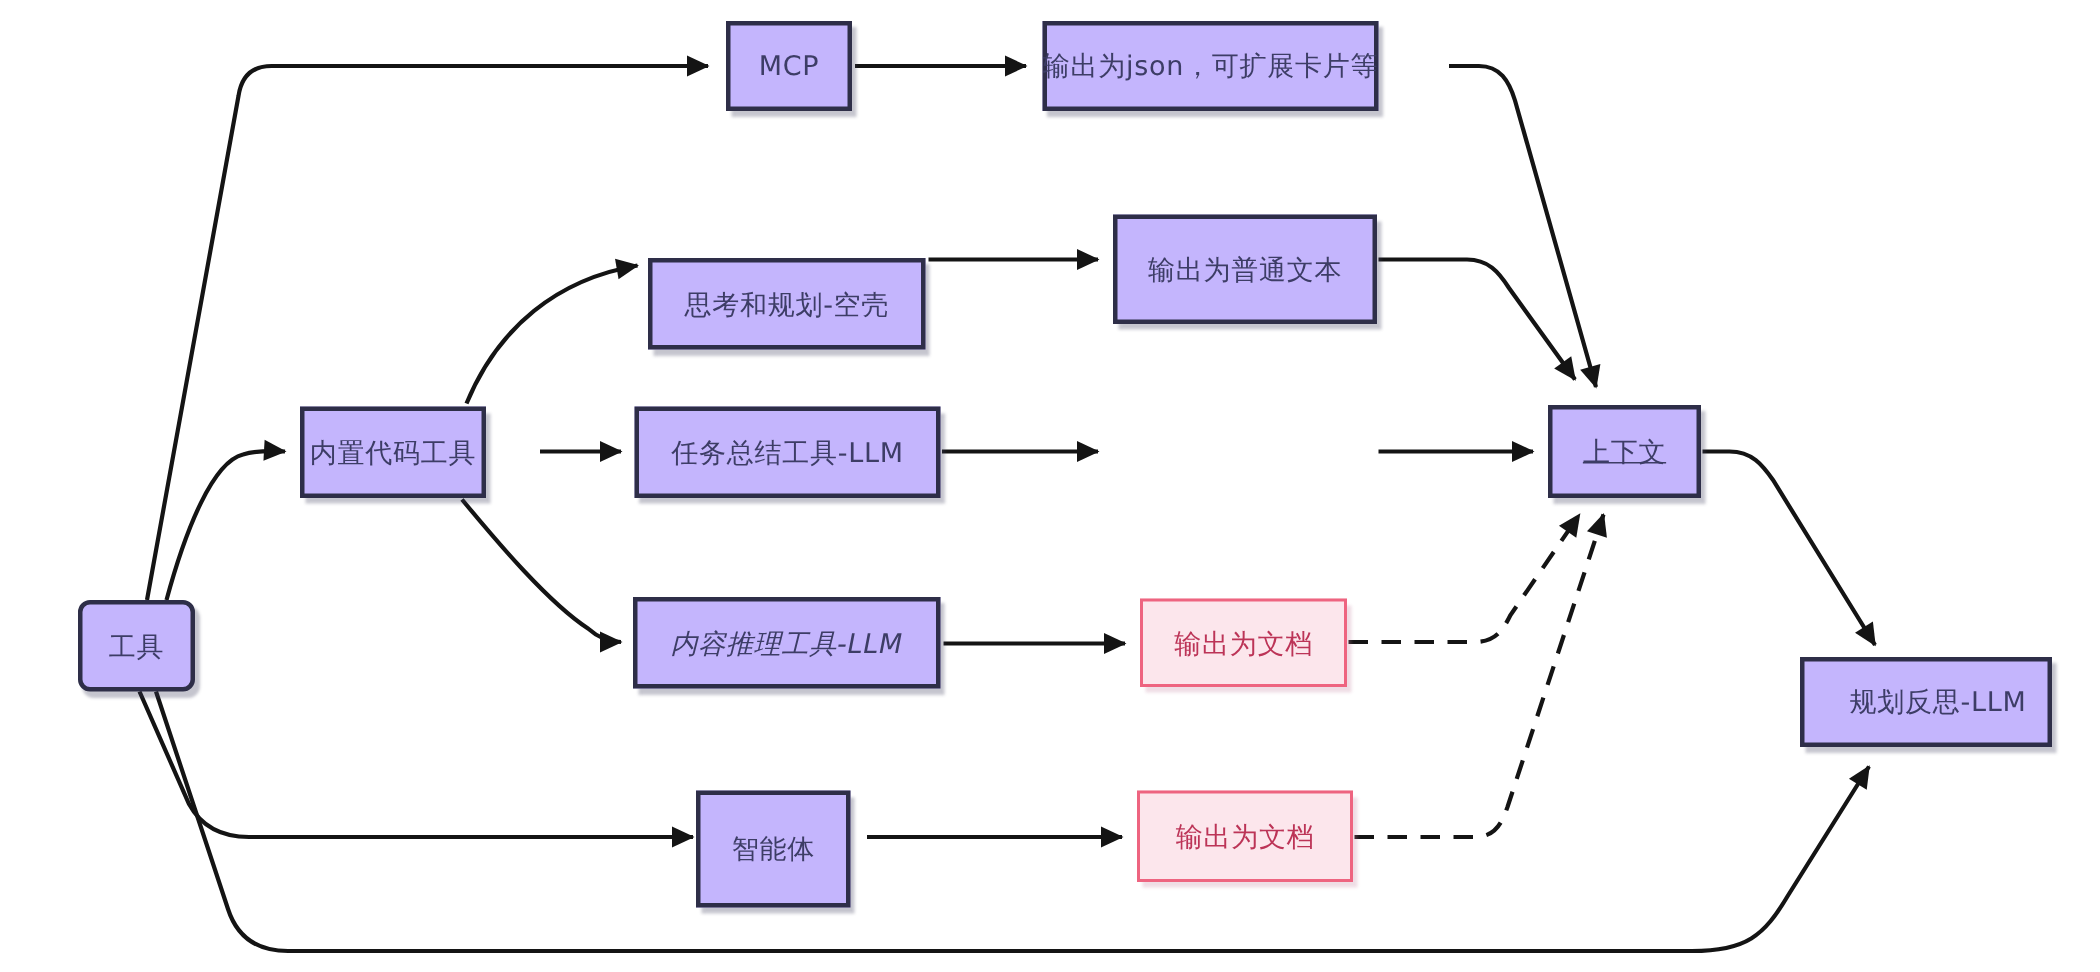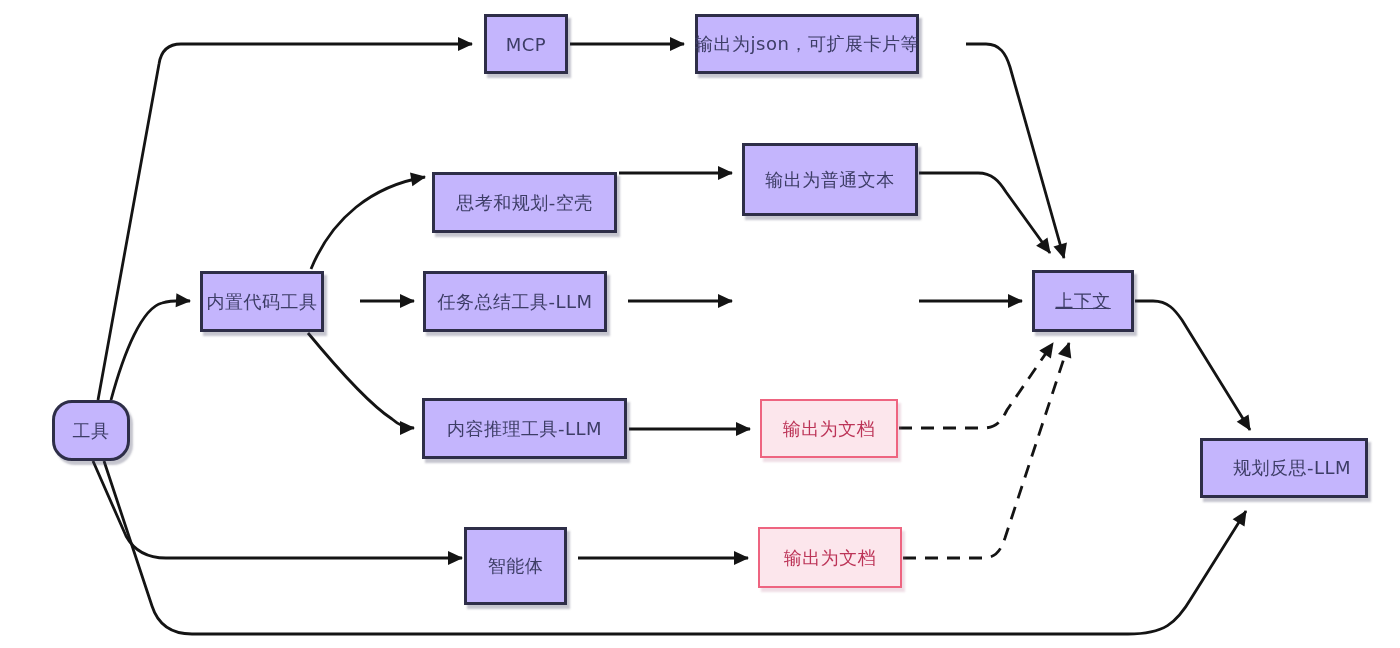--- a/index.html
+++ b/index.html
@@ -19,21 +19,21 @@
     display:flex;align-items:center;justify-content:center;
     background:#c4b5fd;
     border:3px solid #2e2e48;
     color:#3d3d66;
     font-size:18px;
     letter-spacing:0.5px;
     box-shadow:3px 4px 2px rgba(62,62,94,0.30);
     text-align:center;
     white-space:nowrap;
   }
-  .node.rounded{border-radius:20px;}
+  .node.rounded{border-radius:8px;}
   .node.pink{
     background:#fce6ec;
     border:2px solid #ee6480;
     color:#bc3457;
     box-shadow:3px 4px 2px rgba(190,120,150,0.25);
   }
   .label{pointer-events:none;}
 </style>
 </head>
 <body>
@@ -84,30 +84,30 @@
   </div>
 
   <div class="node" style="left:742px;top:143px;width:176px;height:73px;">
     <span class="label">输出为普通文本</span>
   </div>
 
   <div class="node" style="left:200px;top:271px;width:124px;height:61px;">
     <span class="label">内置代码工具</span>
   </div>
 
-  <div class="node" style="left:423px;top:271px;width:184px;height:61px;">
+  <div class="node" style="left:423px;top:271px;width:204px;height:61px;">
     <span class="label">任务总结工具-LLM</span>
   </div>
 
 
   <div class="node" style="left:1032px;top:270px;width:102px;height:62px;text-decoration:underline;">
     <span class="label">上下文</span>
   </div>
 
-  <div class="node" style="left:422px;top:398px;width:205px;height:61px;">
+  <div class="node" style="left:422px;top:398px;width:205px;height:61px;font-style:italic;">
     <span class="label">内容推理工具-LLM</span>
   </div>
 
   <div class="node pink" style="left:760px;top:399px;width:138px;height:59px;">
     <span class="label">输出为文档</span>
   </div>
 
   <div class="node" style="left:464px;top:527px;width:103px;height:78px;">
     <span class="label">智能体</span>
   </div>

